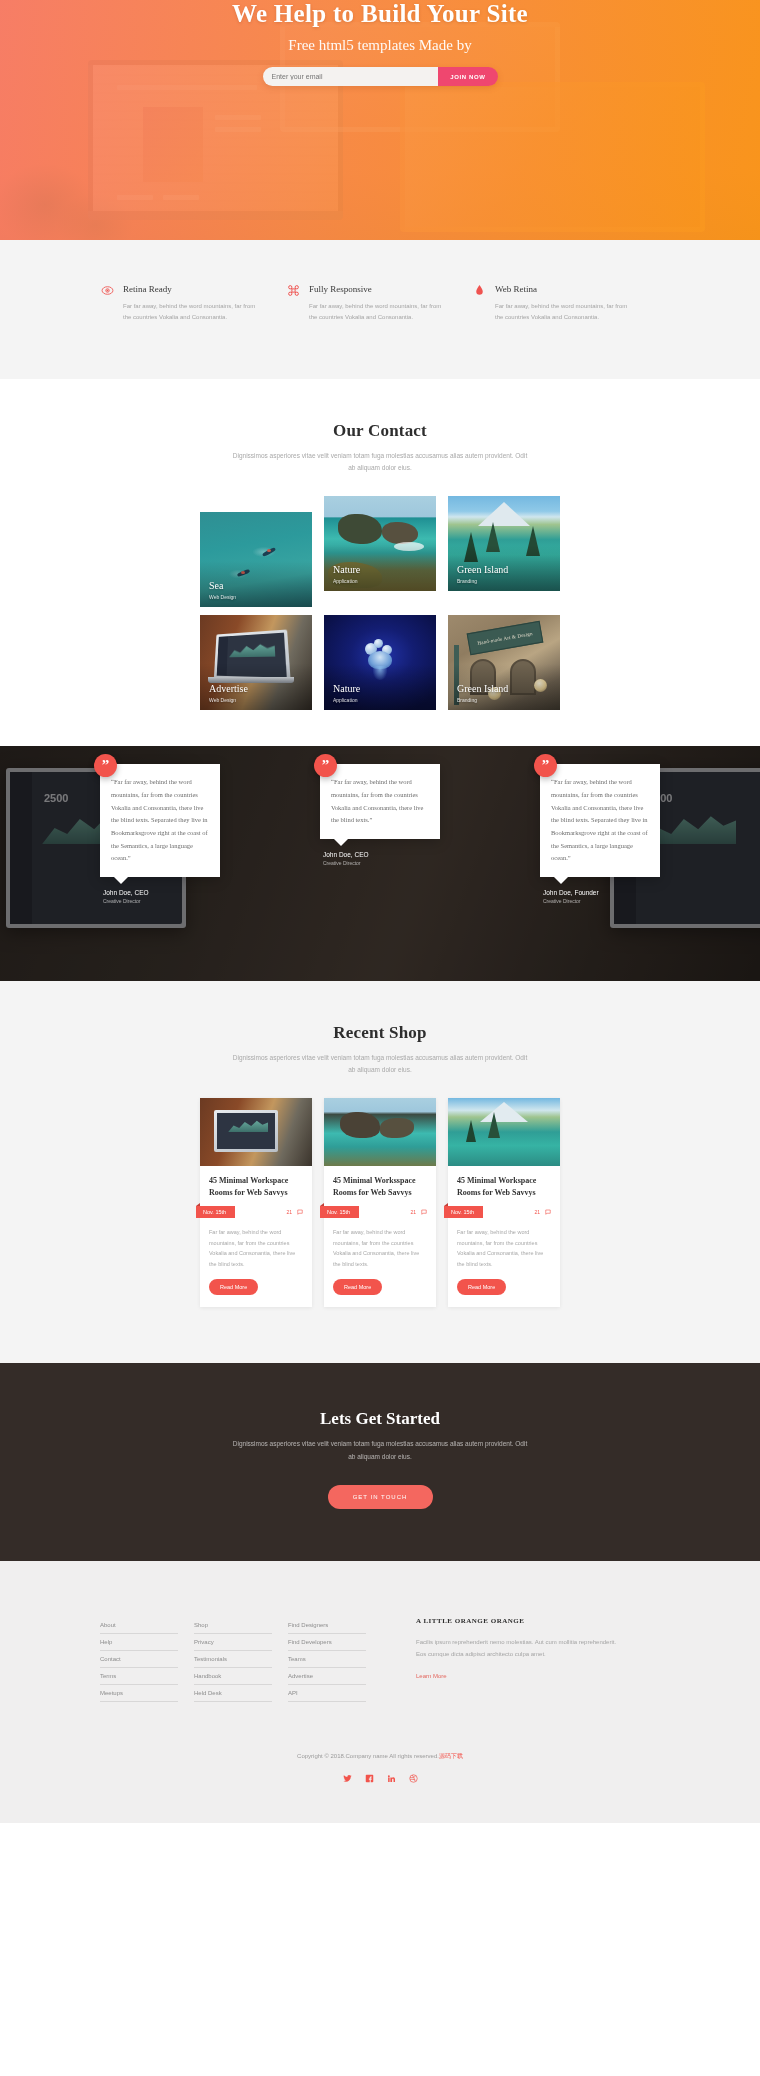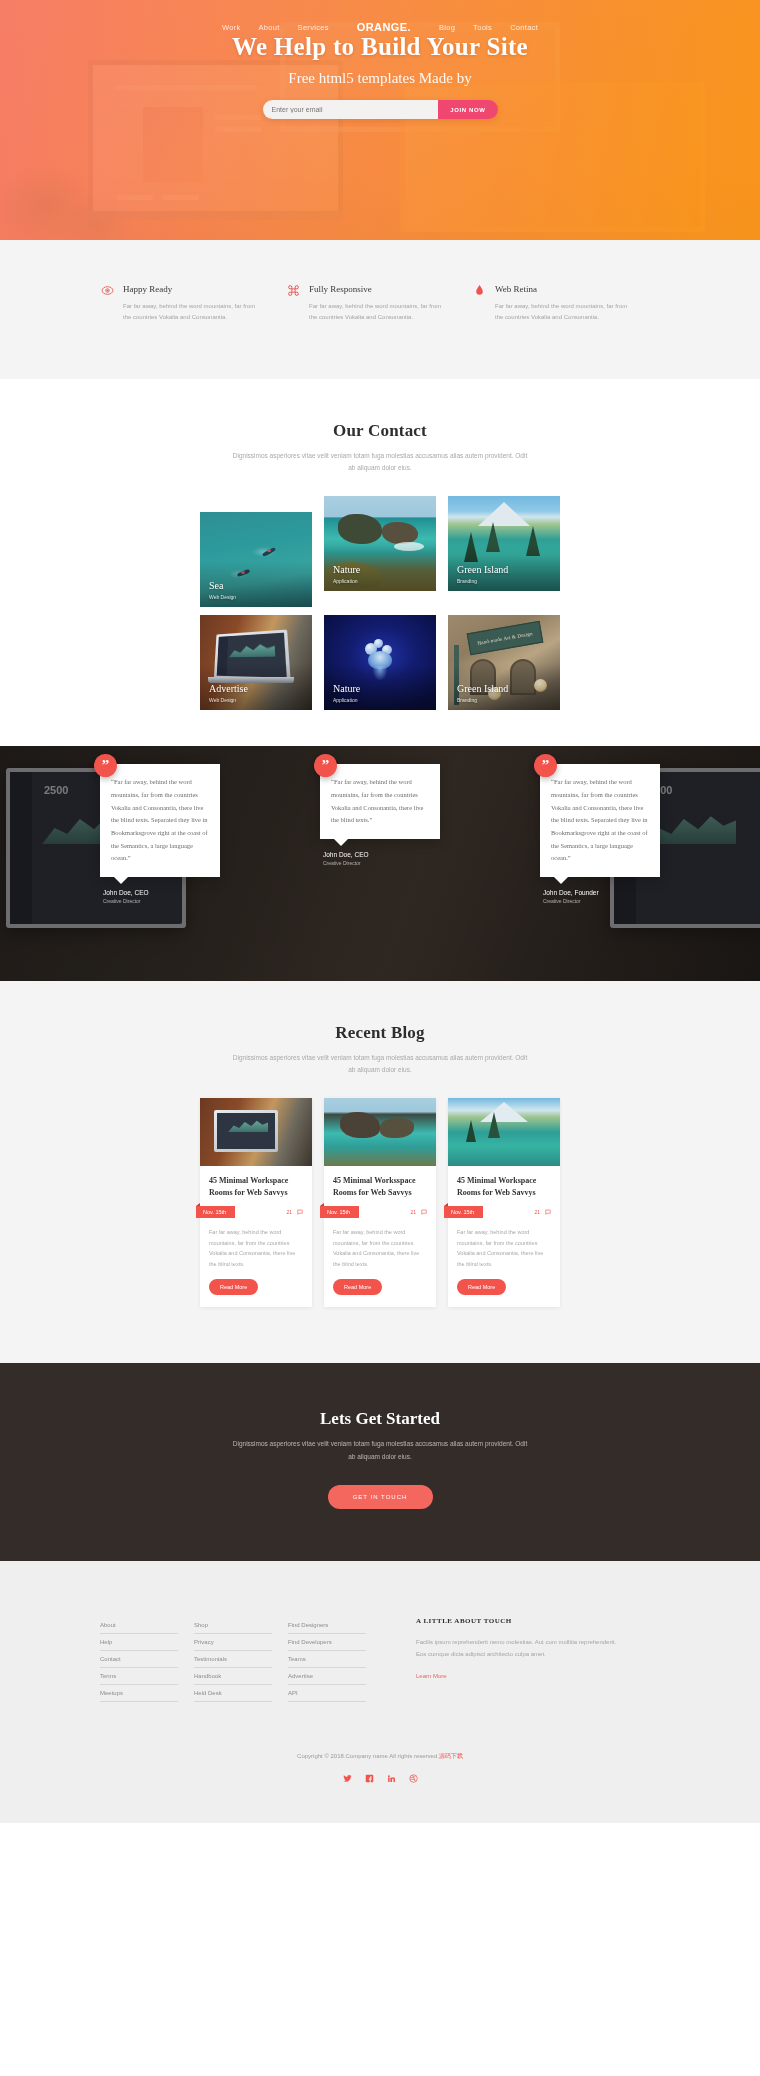--- a/index.html
+++ b/index.html
@@ -324,21 +324,21 @@
     position:absolute; background:#cfd4da; border-radius:3px;
     box-shadow:0 4px 18px rgba(0,0,0,.5);
   }
   .clients-bg .lp .sc { position:absolute; inset:4px; background:#2b3240; border-radius:2px; }
   .clients-bg .lp .sd { position:absolute; left:4px; top:4px; bottom:4px; width:22px; background:#1e2430; }
   .clients-bg .lp .ch {
     position:absolute; left:36px; top:42px; width:90px; height:34px;
     background:linear-gradient(to top,#3e6f6a,#77bdae);
     clip-path:polygon(0 100%,14% 52%,28% 70%,42% 26%,58% 56%,72% 18%,86% 46%,100% 30%,100% 100%);
   }
-  .clients-bg .lp .num { position:absolute; left:38px; top:16px; color:#e7ecf2; font-size:11px; font-weight:bold; }
+  .clients-bg .lp .num { position:absolute; left:38px; top:24px; color:#e7ecf2; font-size:11px; font-weight:bold; }
   .lp-left  { left:6px; top:22px; width:180px; height:160px; }
   .lp-right { right:-30px; top:22px; width:180px; height:160px; }
   .clients-shade { position:absolute; inset:0; background:rgba(20,16,14,.52); }
 
   .clients-title {
     position:relative; z-index:4; text-align:center;
     font-family:"Liberation Serif", serif;
     color:#fff; font-size:17px; padding-top:34px;
   }
   .tcards {
@@ -480,29 +480,20 @@
         <div class="bar" style="left:24px;top:130px;width:36px;"></div>
         <div class="bar" style="left:70px;top:130px;width:36px;"></div>
       </div>
       <div class="hero-monitor m2"></div>
       <div class="hero-monitor m3">
         <div class="sand"></div>
       </div>
     </div>
     <div class="hero-tint"></div>
 
-    <nav class="navbar">
-      <span class="nav-link">Work</span>
-      <span class="nav-link">About</span>
-      <span class="nav-link">Services</span>
-      <span class="brand">ORANGE.</span>
-      <span class="nav-link">Blog</span>
-      <span class="nav-link">Tools</span>
-      <span class="nav-link">Contact</span>
-    </nav>
 
     <div class="hero-content">
       <h1 class="hero-title">We Help to Build Your Site</h1>
       <div class="hero-sub">Free html5 templates Made by</div>
       <form class="subscribe">
         <input class="sub-input" placeholder="Enter your email" style="">
         <button class="sub-btn">JOIN NOW</button>
       </form>
     </div>
   </section>
@@ -511,21 +502,21 @@
     <div class="features-inner">
       <div class="feature">
         <span class="feat-icon">
           <svg viewBox="0 0 24 24" fill="none" stroke="currentColor" stroke-width="1.6">
             <ellipse cx="12" cy="12" rx="10" ry="7"></ellipse>
               <circle cx="12" cy="12" r="3.2"></circle>
               <circle cx="12" cy="12" r="1" fill="currentColor"></circle>
           </svg>
         </span>
         <div>
-          <div class="feat-title">Happy Ready</div>
+          <div class="feat-title">Retina Ready</div>
           <div class="feat-text">Far far away, behind the word mountains, far from the countries Vokalia and Consonantia.</div>
         </div>
       </div>
       <div class="feature">
         <span class="feat-icon">
           <svg viewBox="0 0 24 24" fill="none" stroke="currentColor" stroke-width="1.8">
             <path d="M9 9h6v6H9z"></path>
               <circle cx="6" cy="6" r="3"></circle>
               <circle cx="18" cy="6" r="3"></circle>
               <circle cx="6" cy="18" r="3"></circle>
@@ -690,21 +681,21 @@
         <div class="tmeta">
           <div class="tname">John Doe, Founder</div>
           <div class="trole">Creative Director</div>
         </div>
       </div>
     </div>
   </section>
 
   <section class="blog">
     <div class="sec-head">
-      <h2 class="sec-title">Recent Blog</h2>
+      <h2 class="sec-title">Recent Shop</h2>
       <p class="sec-sub">Dignissimos asperiores vitae velit veniam totam fuga molestias accusamus alias autem provident. Odit ab aliquam dolor eius.</p>
     </div>
     <div class="blog-grid">
 
       <article class="bcard">
         <div class="bimg img-work">
           <div class="lap2">
               <div class="s"></div>
               <div class="c"></div>
             </div>
@@ -798,21 +789,21 @@
 
       <div class="fcol">
         <span class="flink">Find Designers</span>
         <span class="flink">Find Developers</span>
         <span class="flink">Teams</span>
         <span class="flink">Advertise</span>
         <span class="flink">API</span>
       </div>
 
       <div class="fabout">
-        <h4>A LITTLE ABOUT TOUCH</h4>
+        <h4>A LITTLE ORANGE ORANGE</h4>
         <p>Facilis ipsum reprehenderit nemo molestias. Aut cum mollitia reprehenderit. Eos cumque dicta adipisci architecto culpa amet.</p>
         <span class="learn">Learn More</span>
       </div>
 
     </div>
 
     <div class="copy">
       <span>Copyright © 2018.Company name All rights reserved.</span><span class="cn">源码下载</span>
     </div>
 

